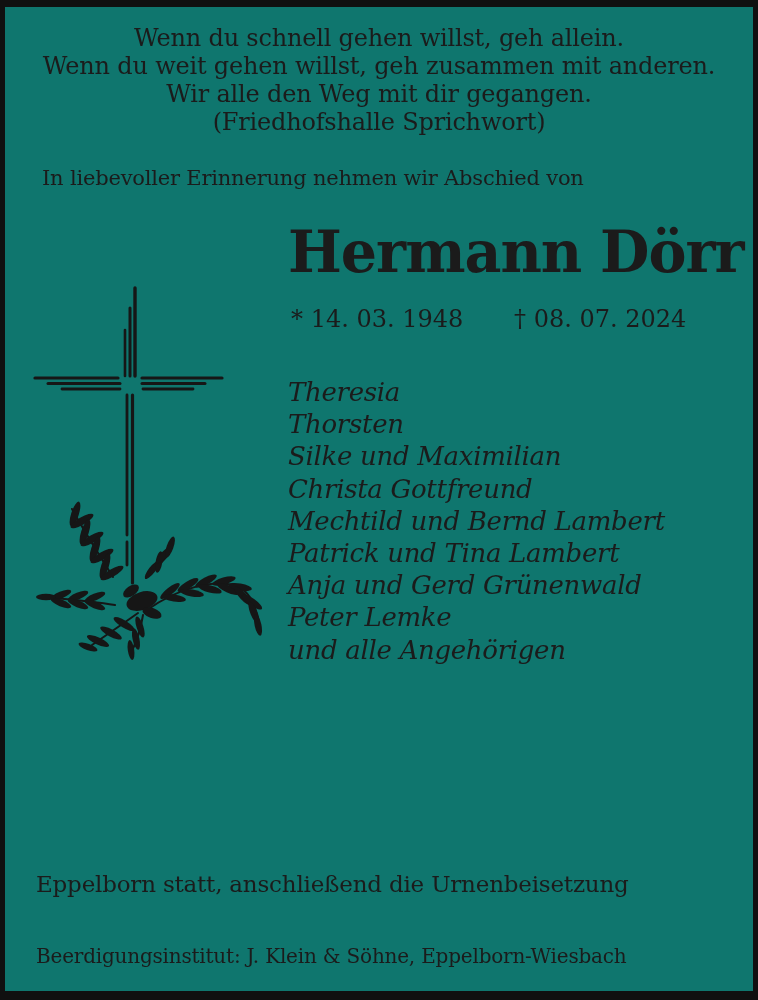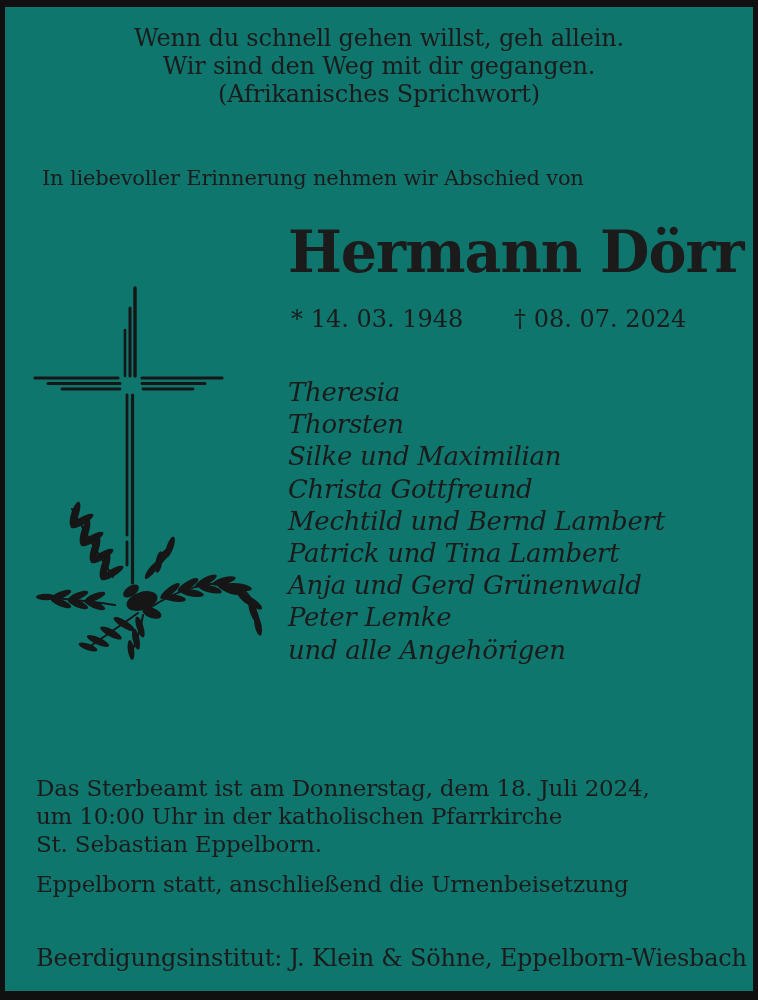--- a/index.html
+++ b/index.html
@@ -82,34 +82,35 @@
   .funeral {
     position: absolute;
     top: 870px; left: 36px;
     font-size: 23px;
     line-height: 28px;
     letter-spacing: -0.2px;
   }
   .undertaker {
     position: absolute;
     top: 944px; left: 36px;
-    font-size: 24px;
+    font-size: 20px;
     letter-spacing: -0.2px;
   }
 </style>
 </head>
 <body>
 
 <div class="page">
   <div class="frame"></div>
 
   <div class="quote">
     <div>Wenn du schnell gehen willst, geh allein.</div>
-    <div>Wir sind den Weg mit dir gegangen.</div>
-    <div>(Afrikanisches Sprichwort)</div>
+    <div>Wenn du weit gehen willst, geh zusammen mit anderen.</div>
+    <div>Wir alle den Weg mit dir gegangen.</div>
+    <div>(Friedhofshalle Sprichwort)</div>
   </div>
 
   <div class="intro">In liebevoller Erinnerung nehmen wir Abschied von</div>
 
   <div class="name">Hermann Dörr</div>
 
   <div class="dates">
     <span class="birth">* 14. 03. 1948</span>
     <span class="death">† 08. 07. 2024</span>
   </div>
@@ -199,24 +200,19 @@
     <div>Silke und Maximilian</div>
     <div>Christa Gottfreund</div>
     <div>Mechtild und Bernd Lambert</div>
     <div>Patrick und Tina Lambert</div>
     <div>Anja und Gerd Grünenwald</div>
     <div>Peter Lemke</div>
     <div>und alle Angehörigen</div>
   </div>
 
 
-  <div class="service">
-    <div>Das Sterbeamt ist am Donnerstag, dem 18. Juli 2024,</div>
-    <div>um 10:00 Uhr in der katholischen Pfarrkirche</div>
-    <div>St. Sebastian Eppelborn.</div>
-  </div>
 
   <div class="funeral">
     <div>Eppelborn statt, anschließend die Urnenbeisetzung</div>
   </div>
 
   <div class="undertaker">Beerdigungsinstitut: J. Klein &amp; Söhne, Eppelborn-Wiesbach</div>
 </div>
 
 </body></html>

